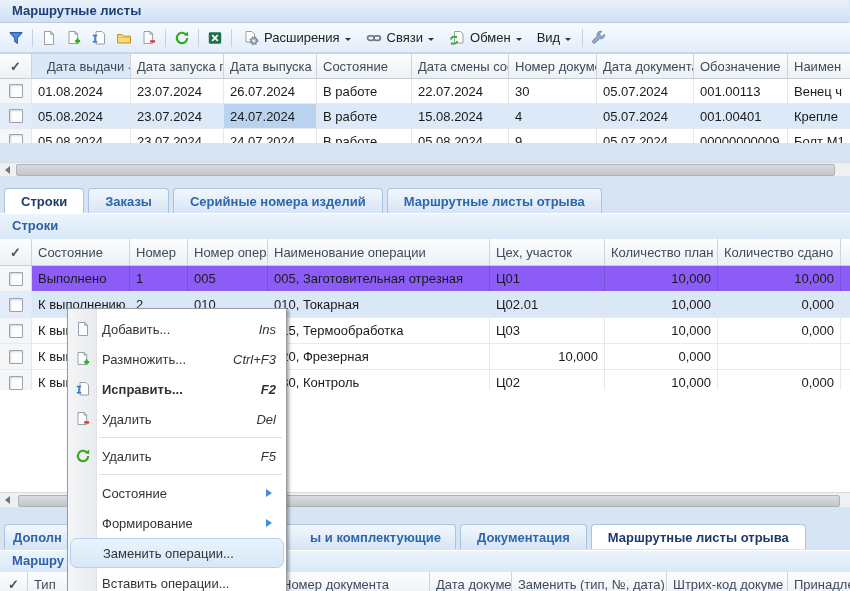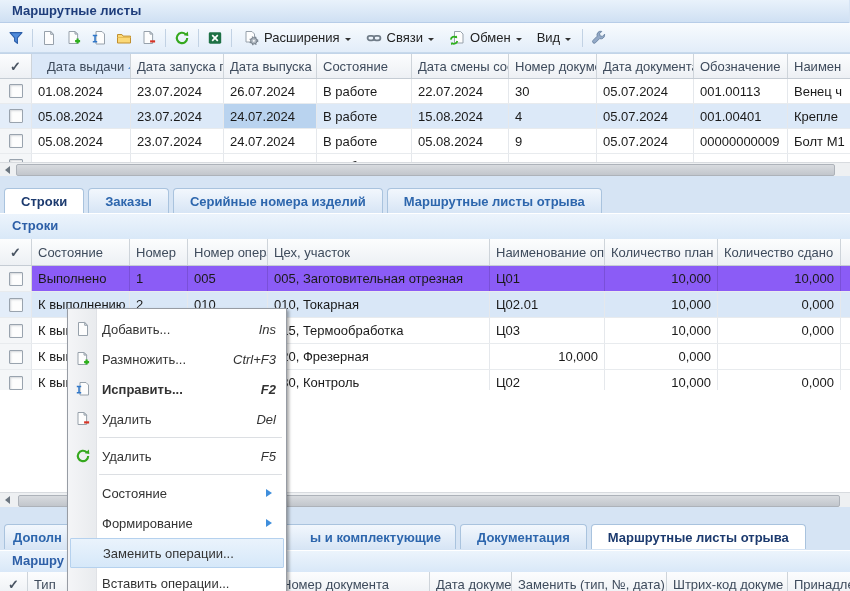--- a/index.html
+++ b/index.html
@@ -27,21 +27,21 @@
   .trow{border-bottom:1px solid #e8ebee;}
   .num{justify-content:flex-end;}
   .cb{width:12px;height:12px;border:1px solid #99a3ae;background:#fdfdfd;border-radius:1px;
       box-shadow:inset 1px 1px 2px rgba(120,130,140,.3);margin:0 auto;}
   .checkcell{background:#f4f6f8;justify-content:center;padding:0;}
   .sortup{width:0;height:0;border:4px solid transparent;border-bottom:5px solid #5e93d1;margin-bottom:4px;}
   .chk{color:#4a5563;font-weight:bold;margin:0 auto;}
   
   #t1{position:absolute;left:0;top:53px;width:850px;background:#fff;border-top:1px solid #c2d4e8;}
   #t1 .hrow,#t1 .trow{grid-template-columns:32px 99px 93px 93px 95px 97px 88px 97px 94px 94px;height:24px;}
-  #t1rows{height:84px;overflow:hidden;}
+  #t1rows{height:64px;overflow:hidden;}
   .rowsel .tcell{background:#dce9f8;}
   .rowsel .checkcell{background:#e3edf9;}
   .cellfocus{background:#b9d3ef !important;}
   
   .hscroll{position:absolute;left:0;right:0;height:13px;background:#eef0f2;border-top:1px solid #d8dbdf;}
   .sarr{position:absolute;left:3px;top:3px;width:8px;height:8px;}
   .sarr:before{content:"";display:block;width:0;height:0;border:4px solid transparent;border-right:5px solid #6c7680;margin-left:-2px;}
   .sthumb{position:absolute;top:1px;height:10px;background:linear-gradient(#d8dbdf,#c2c6cc);
           border:1px solid #adb2b9;border-radius:2px;}
   
@@ -70,21 +70,21 @@
   
   #ctxmenu{position:absolute;left:67px;top:308px;width:218px;height:283px;z-index:50;
            background:#fff;border:1px solid #979ca4;box-shadow:2px 2px 3px rgba(0,0,0,.35);overflow:hidden;}
   #ctxmenu .gutter{position:absolute;left:0;top:0;bottom:0;width:28px;
                    background:linear-gradient(to right,#f4f5f7,#e9ebee);border-right:1px solid #e0e2e6;}
   .mi{position:relative;height:30px;display:flex;align-items:center;padding:0 10px 0 6px;}
   .mi .ic{width:18px;display:flex;justify-content:center;margin-right:10px;}
   .mi .lb{color:#333;}
   .mi .sc{margin-left:auto;color:#333;font-style:italic;}
   .mi.bold .lb,.mi.bold .sc{font-weight:bold;}
-  .mi.hover{margin:0 2px;height:28px;border:1px solid #b5d1ee;border-radius:1px;
+  .mi.hover{margin:0 2px;height:28px;border:1px solid #b5d1ee;border-radius:7px;
             background:linear-gradient(#eaf3fc,#d6e8f9);padding-left:4px;}
   .msep{height:1px;background:#dcdfe3;margin:3px 4px 3px 31px;}
   .subarrow{margin-left:auto;width:0;height:0;border:4px solid transparent;border-left:6px solid #3f8edc;}
   .menupad{padding-top:5px;position:relative;}
 </style>
 </head>
 <body>
 
 <div id="app">
 
@@ -316,24 +316,24 @@
       <div class="hcell">
           <span>Состояние</span>
         </div>
       <div class="hcell">
           <span>Номер</span>
         </div>
       <div class="hcell">
           <span>Номер опера</span>
         </div>
       <div class="hcell">
+          <span>Наименование операции</span>
+        </div>
+      <div class="hcell">
           <span>Цех, участок</span>
-        </div>
-      <div class="hcell">
-          <span>Наименование операции</span>
         </div>
       <div class="hcell">
           <span>Количество план</span>
         </div>
       <div class="hcell">
           <span>Количество сдано</span>
         </div>
       <div class="hcell"></div>
     </div>
     <div class="trow rowgreen">

